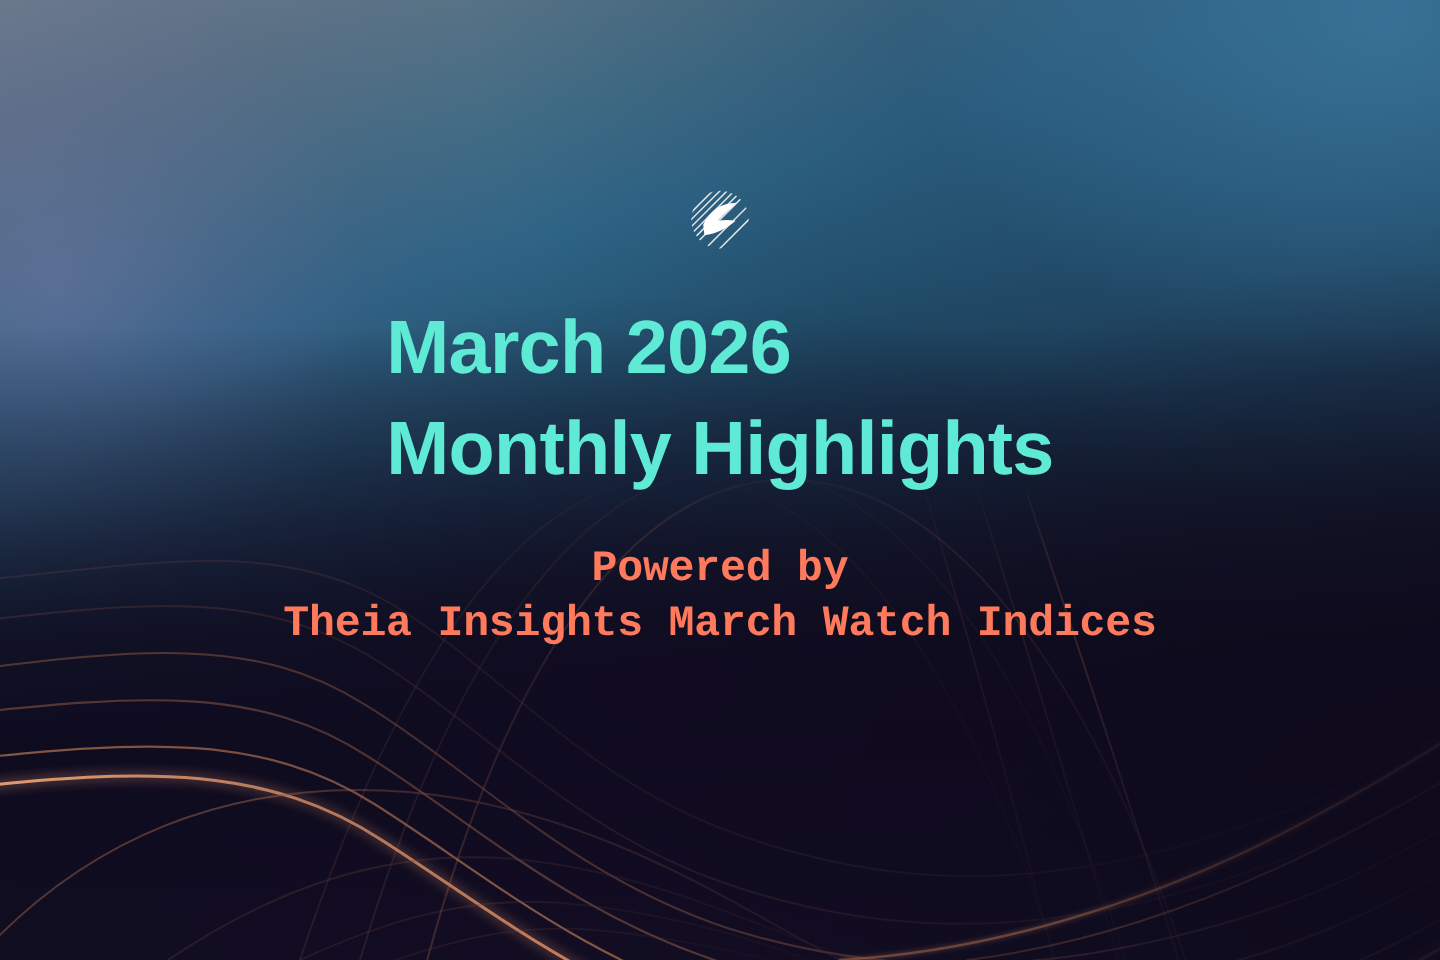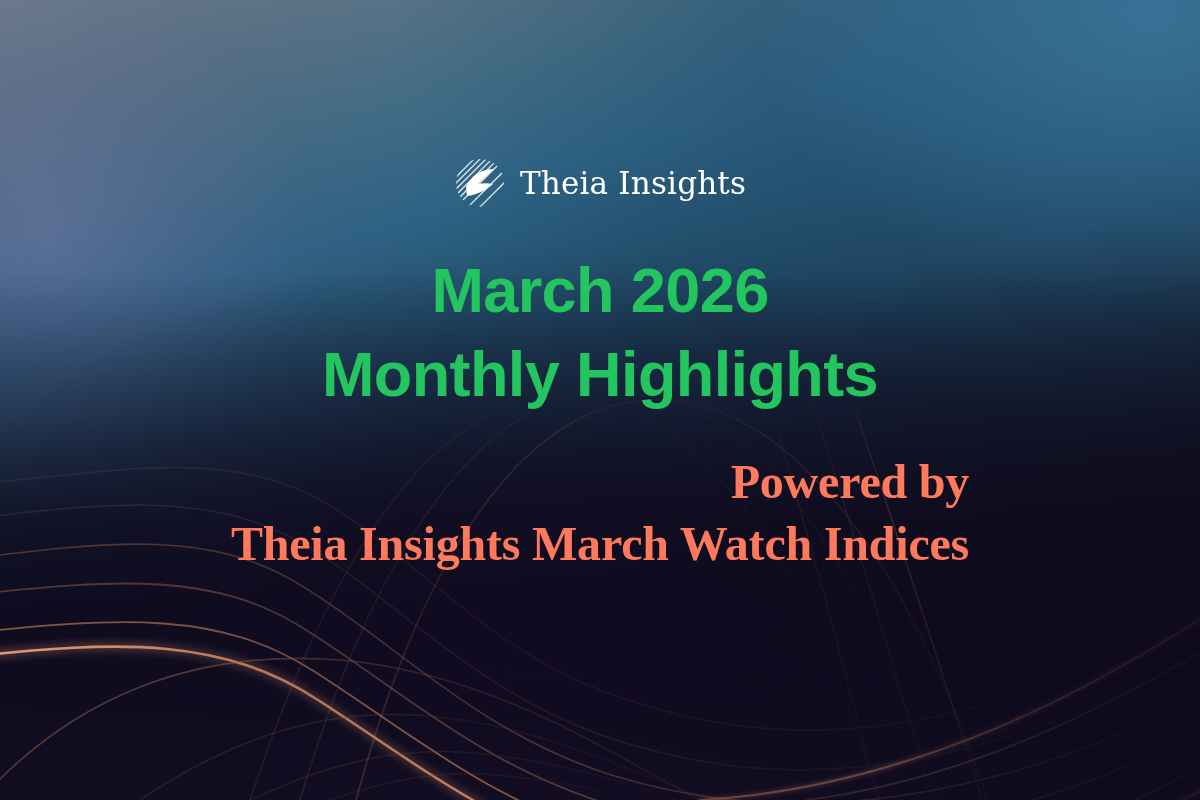--- a/index.html
+++ b/index.html
@@ -97,39 +97,39 @@
     font-family: "DejaVu Serif", "Liberation Serif", serif;
     font-size: 31px;
     font-weight: 400;
     letter-spacing: 0.2px;
     white-space: nowrap;
     line-height: 1;
   }
 
   .title {
     margin-top: 38px;
-    color: #22c55e;
+    color: #5eead4;
     font-family: "Liberation Sans", sans-serif;
     font-weight: 700;
     font-size: 63px;
     line-height: 1.33;
     letter-spacing: -0.6px;
-    text-align: center;
+    text-align: left;
     white-space: pre-line;
   }
 
   .tagline {
     margin-top: 34px;
     color: #ff7a5c;
-    font-family: Liberation Serif, serif;
+    font-family: Liberation Mono, monospace;
     font-weight: 700;
-    font-size: 48px;
+    font-size: 36px;
     line-height: 1.3;
     letter-spacing: -0.2px;
-    text-align: right;
+    text-align: center;
   }
   .tagline-line2 { display: block; }
 </style>
 </head>
 <body>
 
 <div id="slide">
 
   <div class="bg-layer bg-base"></div>
   <div class="bg-layer bg-tr-blue"></div>
@@ -273,21 +273,20 @@
               <line x1="4" y1="84" x2="96" y2="-8"></line>
               <line x1="10" y1="90" x2="96" y2="4"></line>
               <line x1="16" y1="96" x2="96" y2="16"></line>
             </g>
 
             <path d="M 12 30 C 17 19, 27 12, 40 12 C 33 18, 28 23, 24 27
                      C 29 26, 34 26, 39 27 C 32 33, 23 38, 13 39 Z" fill="#ffffff"></path>
           </g>
         </svg>
       </span>
-      <span class="logo-word">Theia Insights</span>
     </div>
 
     <div class="title">March 2026
 Monthly Highlights</div>
 
     <div class="tagline">
       <span>Powered by</span>
       <span class="tagline-line2">Theia Insights March Watch Indices</span>
     </div>
 

